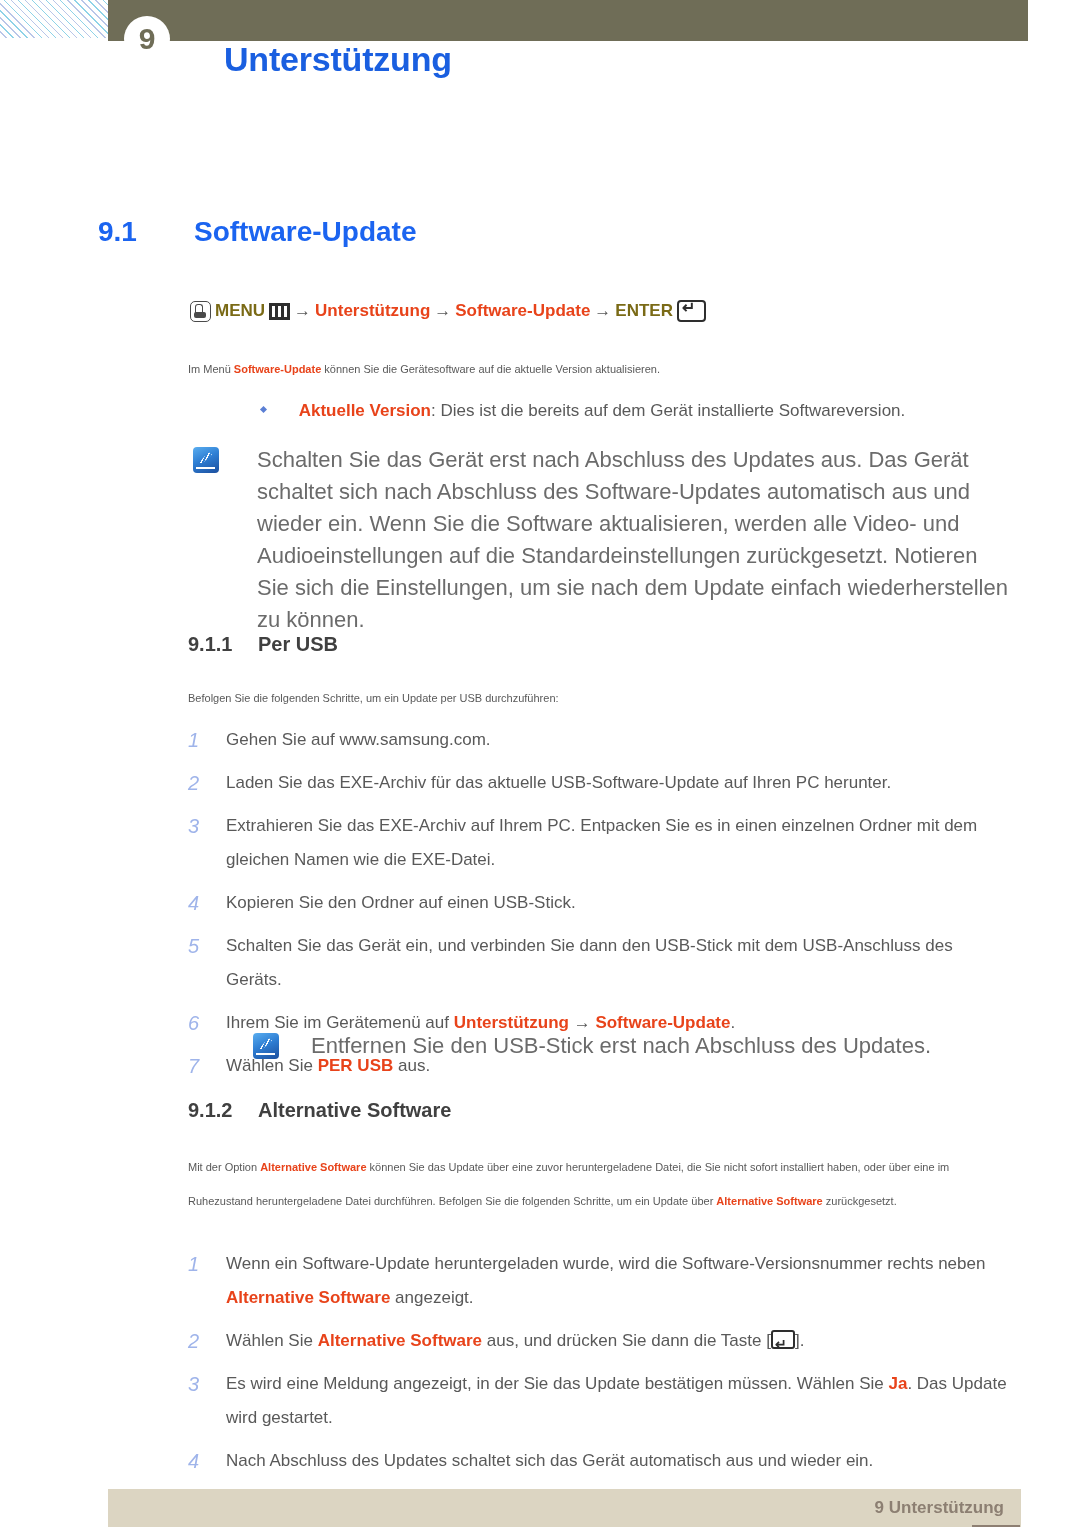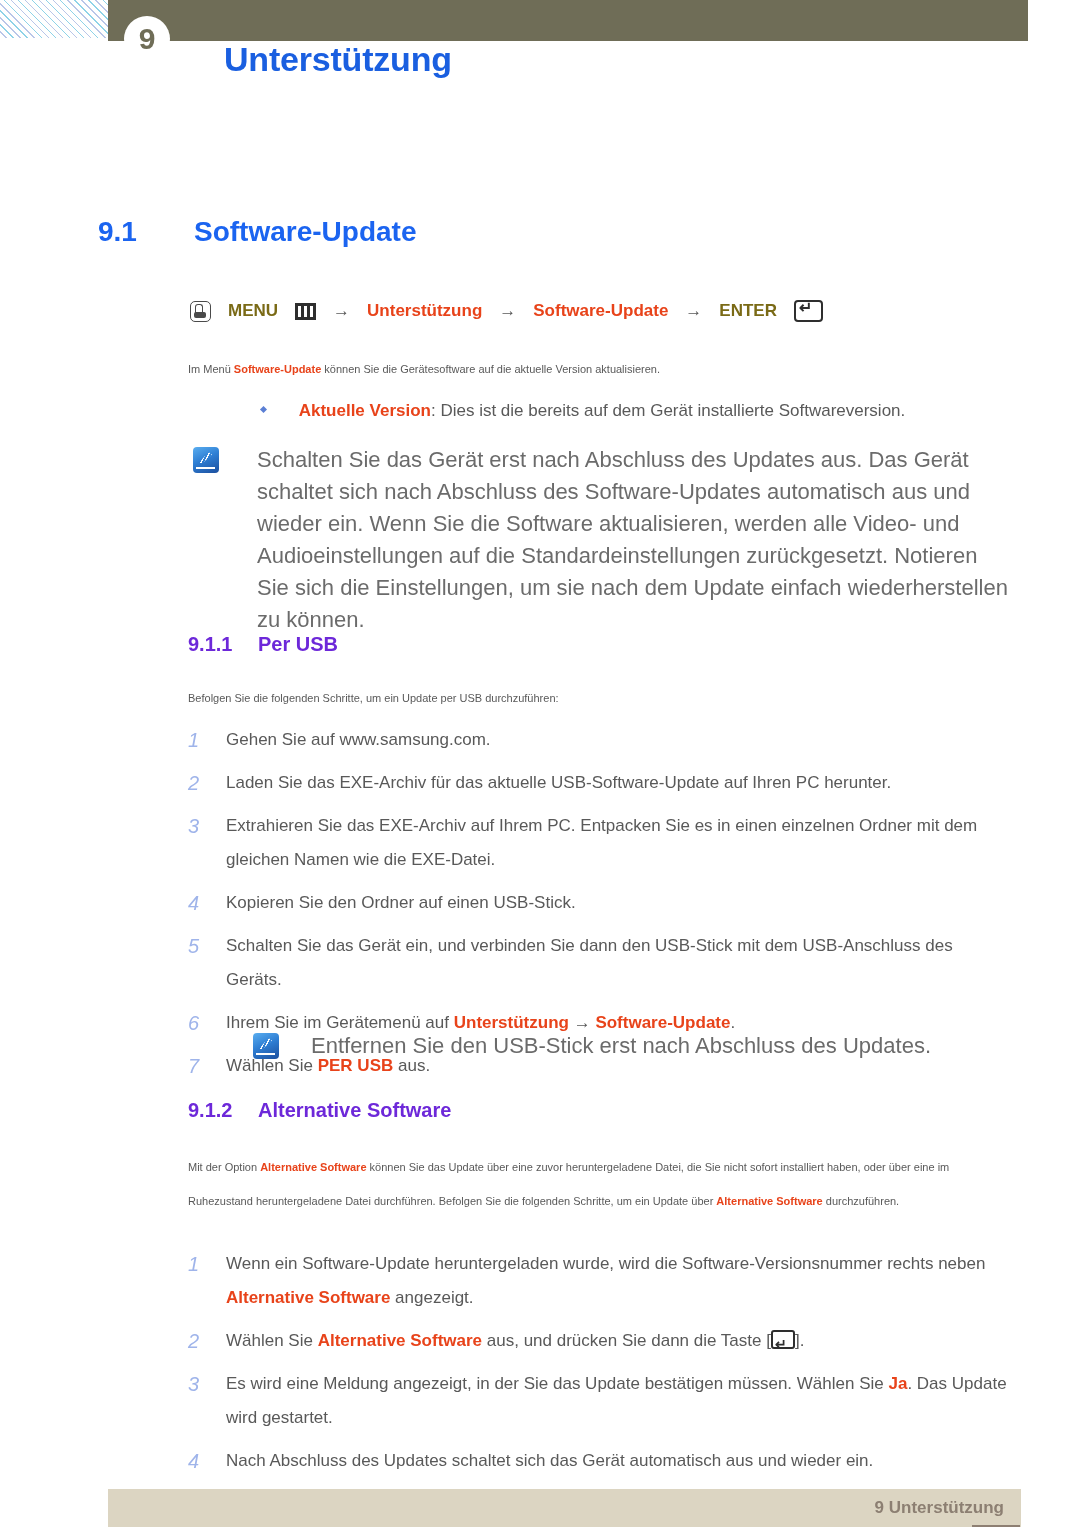--- a/index.html
+++ b/index.html
@@ -77,36 +77,36 @@
     font-weight: bold;
     color: #1b64f0;
   }
   .h1 .num { display: inline-block; width: 96px; }
 
   .h2 {
     position: absolute;
     left: 188px;
     font-size: 20px;
     font-weight: bold;
-    color: #6d28d9;
+    color: #404040;
   }
   .h2 .num { display: inline-block; width: 70px; }
   .h2-usb { top: 633px; }
   .h2-alt { top: 1099px; }
 
   
   .breadcrumb {
     position: absolute;
     left: 190px;
     top: 300px;
     font-size: 17px;
     font-weight: bold;
     display: flex;
     align-items: center;
-    gap: 17px;
+    gap: 4px;
     white-space: nowrap;
   }
   .bc-olive { color: #7a6a16; }
   .bc-red   { color: #e8431a; }
   .bc-arrow { color: #595959; font-weight: normal; font-size: 17px; }
 
   .icon-hand {
     display: inline-block;
     width: 19px; height: 19px;
     border: 1.6px solid #4a4a4a;
@@ -402,21 +402,21 @@
 <div class="note note-2">
   <div class="note-icon"></div>
   <div class="note-text">Entfernen Sie den USB-Stick erst nach Abschluss des Updates.</div>
 </div>
 
 <div class="h2 h2-alt">
   <span class="num">9.1.2</span><span>Alternative Software</span>
 </div>
 
 <div class="para p-alt-1">
-  <span>Mit der Option </span><span class="red">Alternative Software</span><span> können Sie das Update über eine zuvor heruntergeladene Datei, die Sie nicht sofort installiert haben, oder über eine im Ruhezustand heruntergeladene Datei durchführen. Befolgen Sie die folgenden Schritte, um ein Update über </span><span class="red">Alternative Software</span><span> durchzuführen.</span>
+  <span>Mit der Option </span><span class="red">Alternative Software</span><span> können Sie das Update über eine zuvor heruntergeladene Datei, die Sie nicht sofort installiert haben, oder über eine im Ruhezustand heruntergeladene Datei durchführen. Befolgen Sie die folgenden Schritte, um ein Update über </span><span class="red">Alternative Software</span><span> zurückgesetzt.</span>
 </div>
 
 <div class="steps steps-alt">
   <div class="step">
     <div class="step-num">1</div>
     <div class="step-body">
       <span>Wenn ein Software-Update heruntergeladen wurde, wird die Software-Versionsnummer rechts neben </span><span class="red">Alternative Software</span><span> angezeigt.</span>
     </div>
   </div>
   <div class="step">

